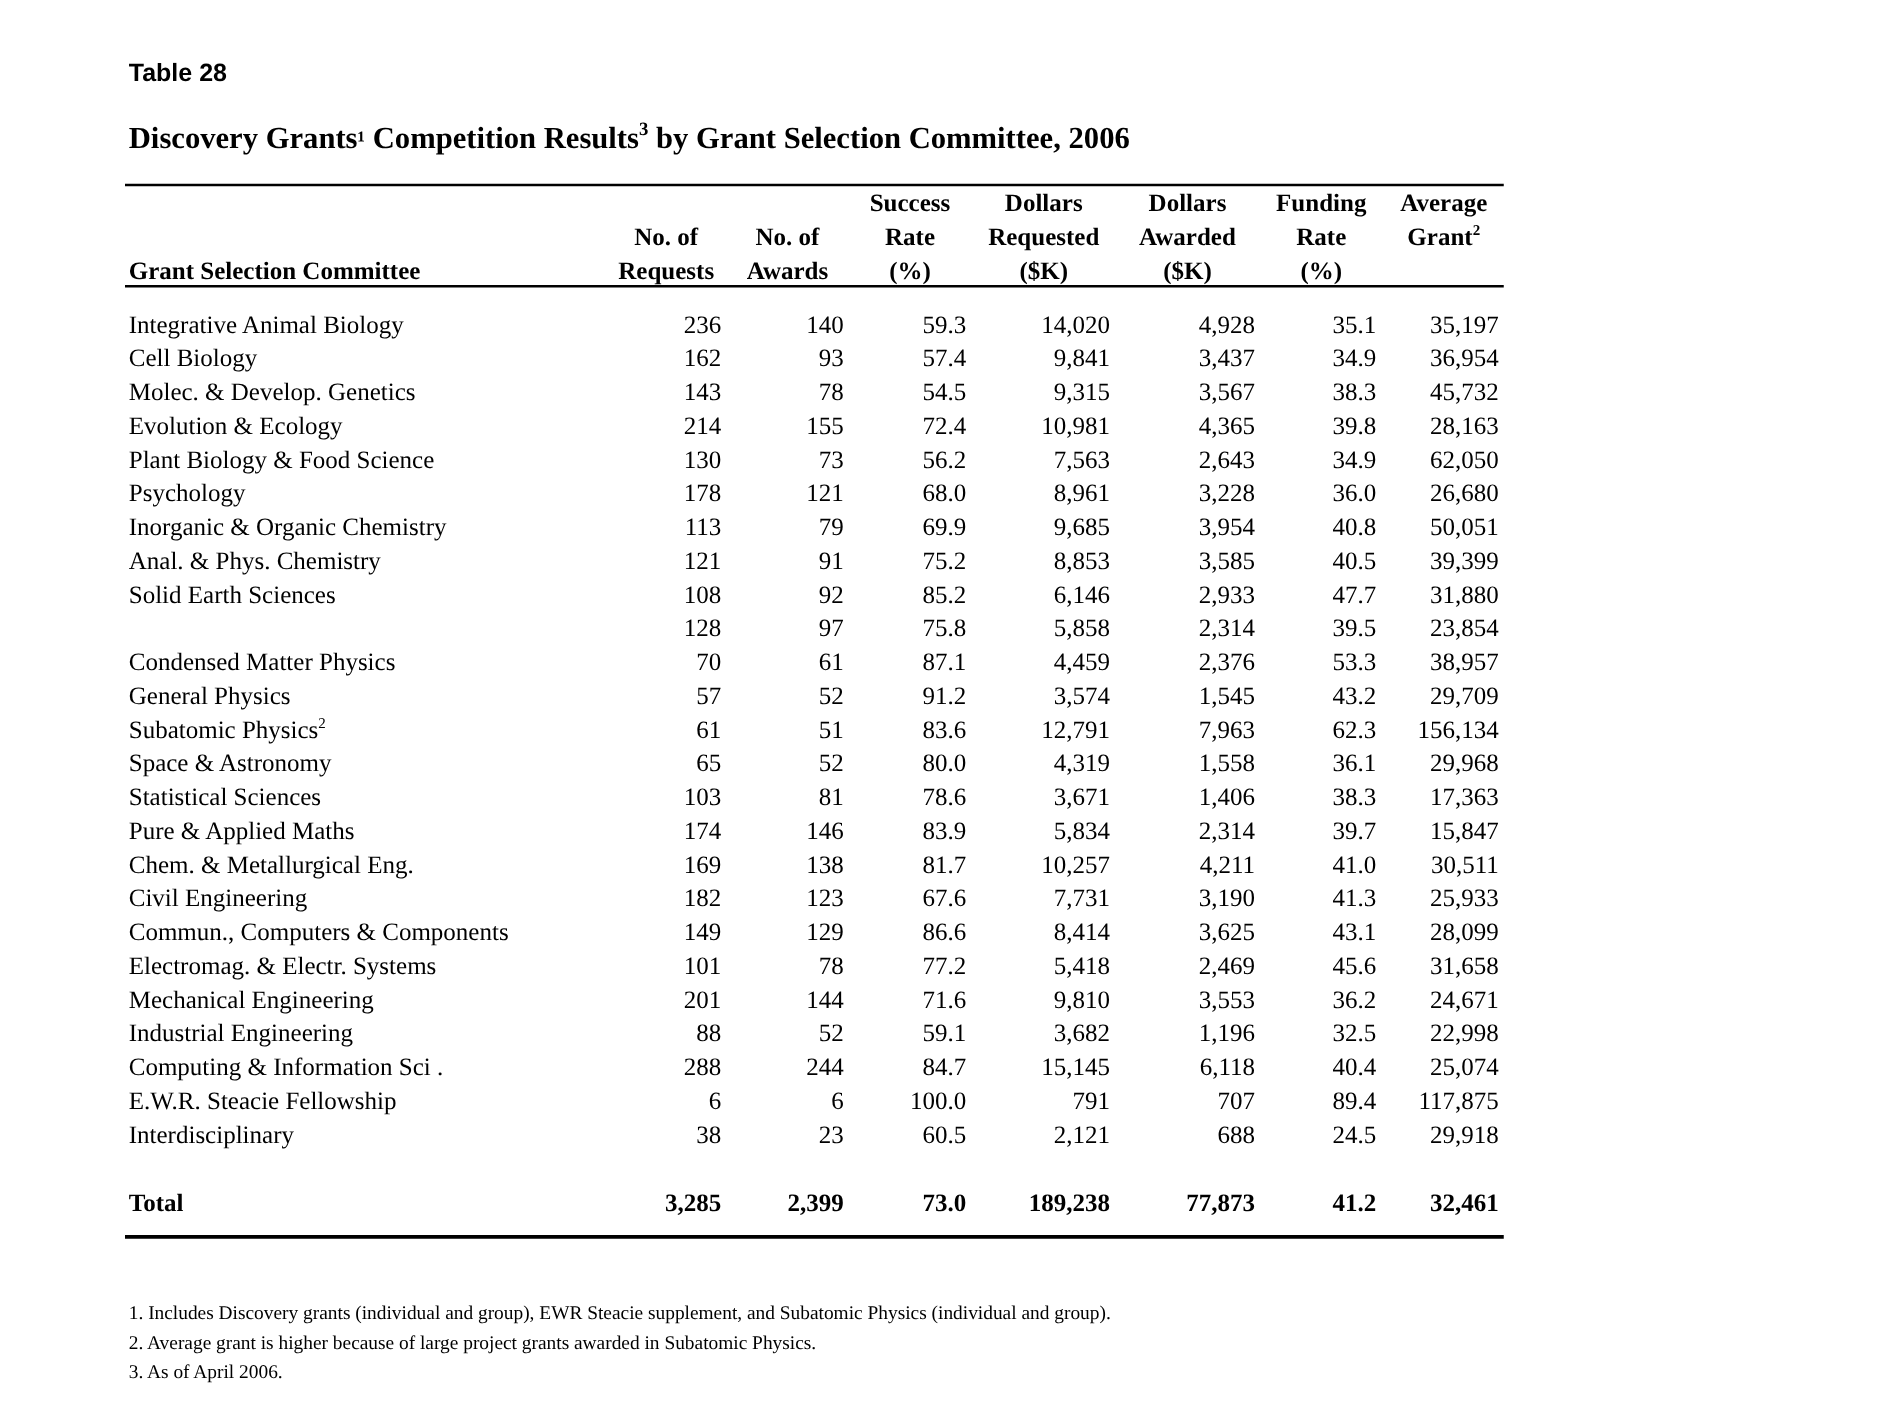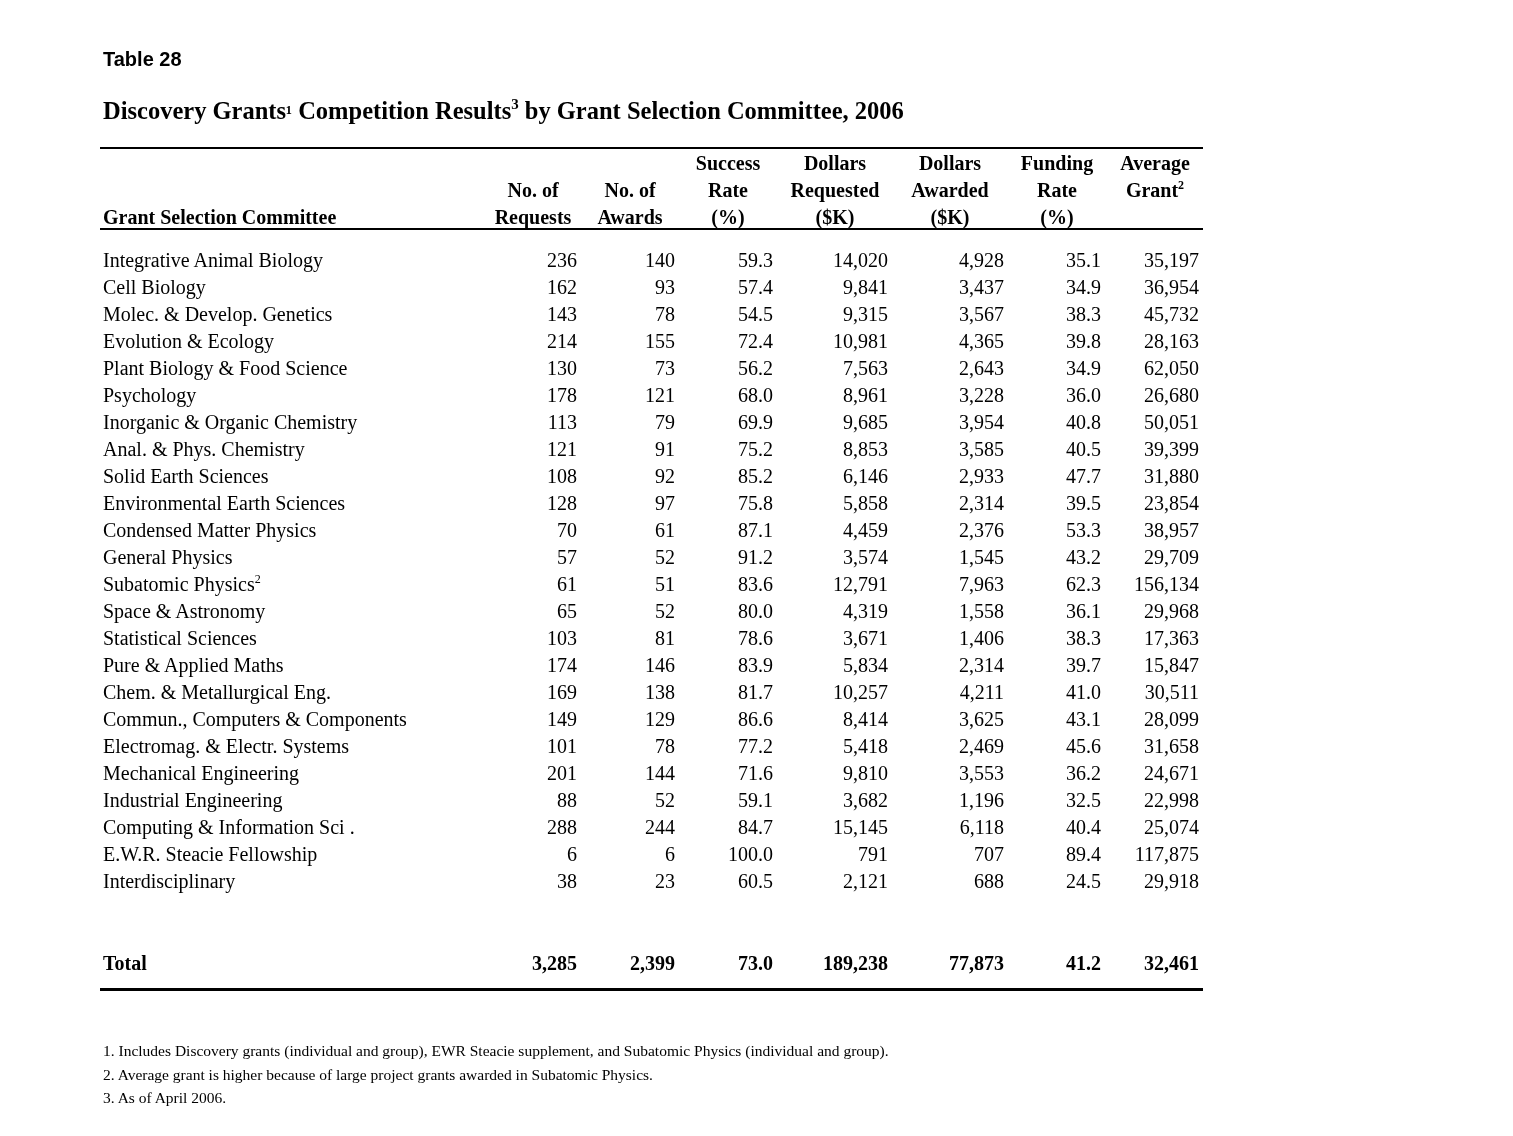--- a/index.html
+++ b/index.html
@@ -260,21 +260,20 @@
       <span class="cell num c1">108</span>
       <span class="cell num c2">92</span>
       <span class="cell num c3">85.2</span>
       <span class="cell num c4">6,146</span>
       <span class="cell num c5">2,933</span>
       <span class="cell num c6">47.7</span>
       <span class="cell num c7">31,880</span>
     </div>
 
     <div class="row">
-      <span class="cell name"><span>Environmental Earth Sciences</span><sup></sup></span>
       <span class="cell num c1">128</span>
       <span class="cell num c2">97</span>
       <span class="cell num c3">75.8</span>
       <span class="cell num c4">5,858</span>
       <span class="cell num c5">2,314</span>
       <span class="cell num c6">39.5</span>
       <span class="cell num c7">23,854</span>
     </div>
 
     <div class="row">
@@ -347,20 +346,30 @@
       <span class="cell name"><span>Chem. &amp; Metallurgical Eng.</span><sup></sup></span>
       <span class="cell num c1">169</span>
       <span class="cell num c2">138</span>
       <span class="cell num c3">81.7</span>
       <span class="cell num c4">10,257</span>
       <span class="cell num c5">4,211</span>
       <span class="cell num c6">41.0</span>
       <span class="cell num c7">30,511</span>
     </div>
 
+    <div class="row">
+      <span class="cell name"><span>Civil Engineering</span><sup></sup></span>
+      <span class="cell num c1">182</span>
+      <span class="cell num c2">123</span>
+      <span class="cell num c3">67.6</span>
+      <span class="cell num c4">7,731</span>
+      <span class="cell num c5">3,190</span>
+      <span class="cell num c6">41.3</span>
+      <span class="cell num c7">25,933</span>
+    </div>
 
     <div class="row">
       <span class="cell name"><span>Commun., Computers &amp; Components</span><sup></sup></span>
       <span class="cell num c1">149</span>
       <span class="cell num c2">129</span>
       <span class="cell num c3">86.6</span>
       <span class="cell num c4">8,414</span>
       <span class="cell num c5">3,625</span>
       <span class="cell num c6">43.1</span>
       <span class="cell num c7">28,099</span>

